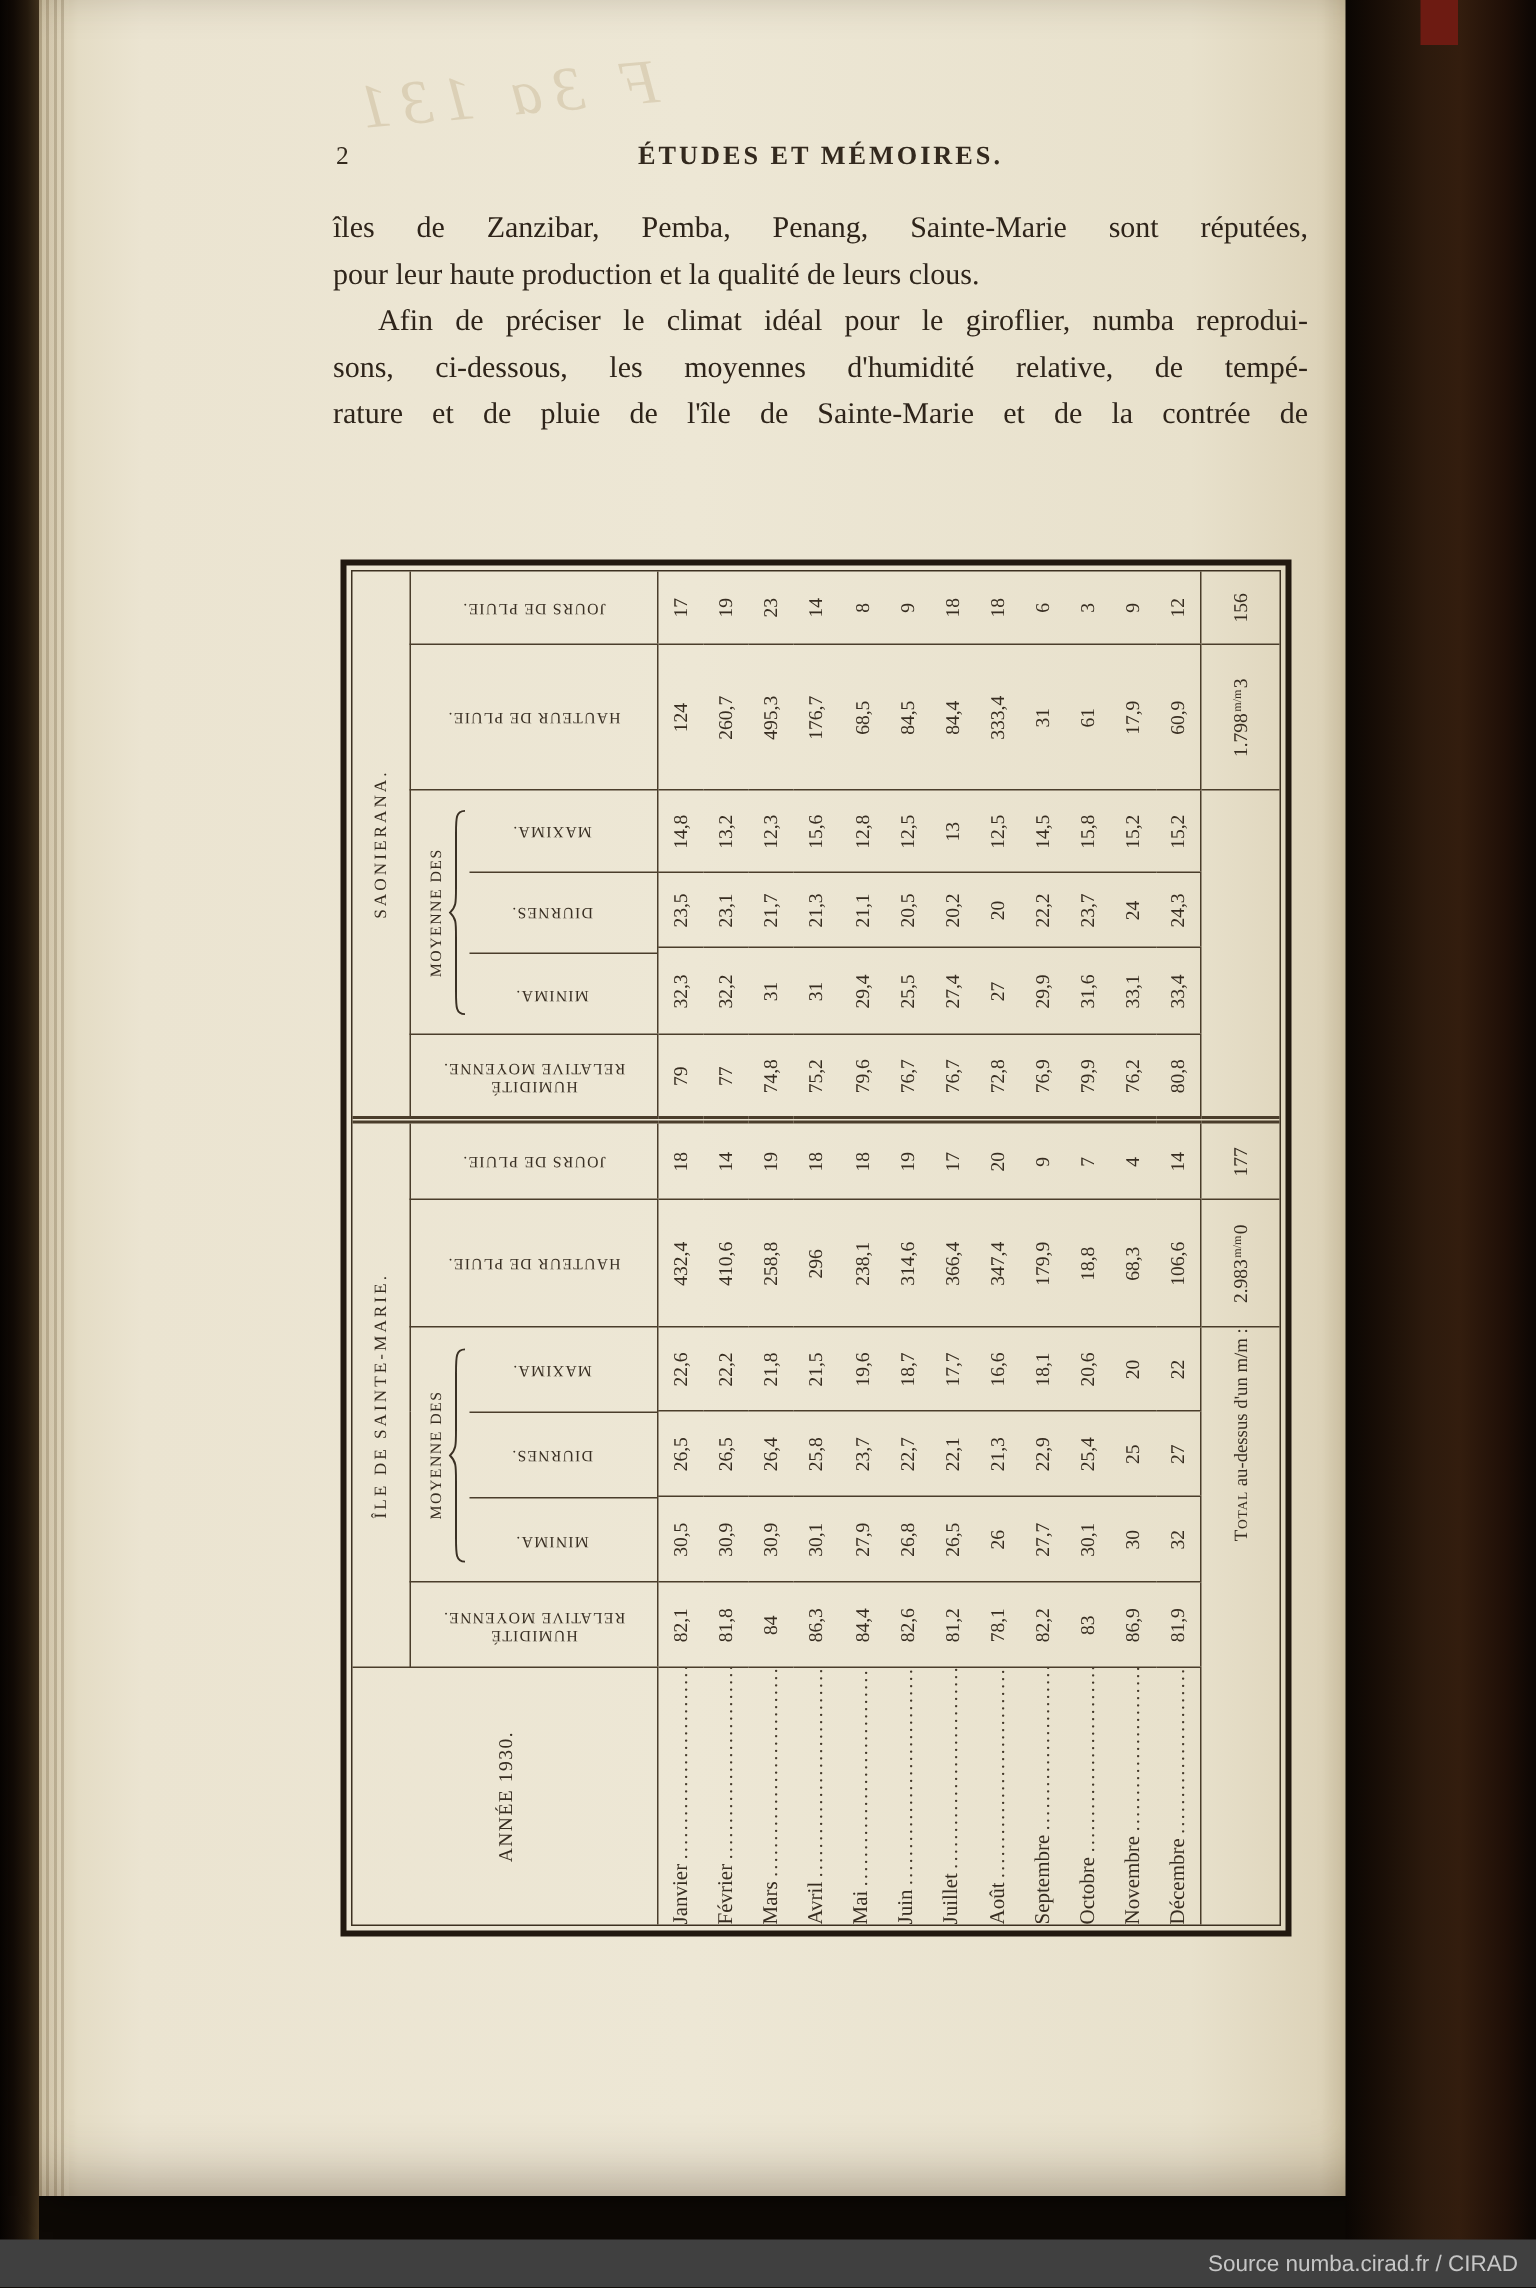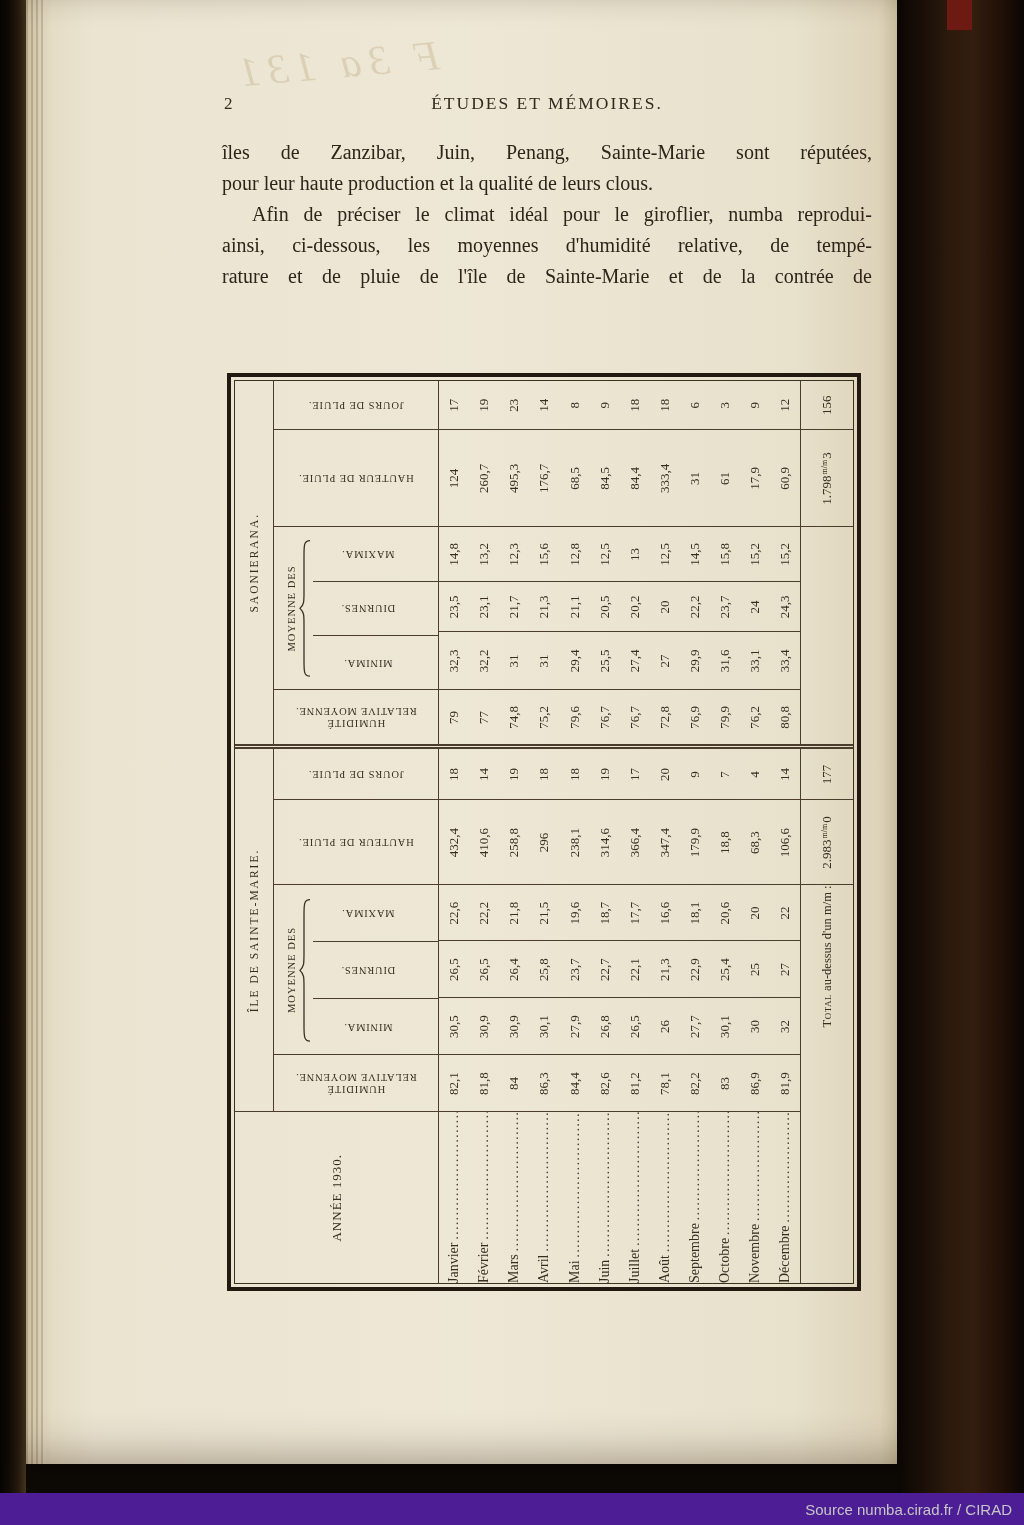--- a/index.html
+++ b/index.html
@@ -10,30 +10,30 @@
   .book-left { position:absolute; left:0; top:0; width:26px; height:1525px;
     background:linear-gradient(90deg,#060301,#120b06 35%,#251a0e 70%,#45351f 100%); }
   .book-right { position:absolute; right:0; top:0; width:127px; height:1495px;
     background:linear-gradient(90deg,#0a0603 0%,#170d06 16%,#2c1a0d 42%,#331d0e 60%,#1f0f07 84%,#0b0603 100%); }
   .spine-red { position:absolute; right:52px; top:0; width:25px; height:30px; background:#6d1b12; }
   .paper { position:absolute; left:26px; top:0; width:872px; height:1464px;
     background:linear-gradient(90deg,#cfc2a4 0px,#e4dcc5 26px,#ebe4d1 68px,#ede7d5 50%,#e8e1cc 88%,#ddd3b9 98%,#cdc1a2 100%);
     box-shadow:inset 0 -34px 42px -26px rgba(60,40,20,.38), inset 0 22px 28px -24px rgba(60,40,20,.22), 9px 0 20px rgba(0,0,0,.65); }
   .paper::before { content:""; position:absolute; left:0; top:0; bottom:0; width:20px;
     background:repeating-linear-gradient(90deg,rgba(90,70,40,.22) 0 2px,rgba(240,233,215,.08) 2px 5px); }
-  .source-bar { position:absolute; left:0; bottom:0; width:100%; height:32px; background:#4c1d95;
+  .source-bar { position:absolute; left:0; bottom:0; width:100%; height:32px; background:#404040;
     display:flex; align-items:center; justify-content:flex-end; padding-right:12px; box-sizing:border-box;
     font-family:"Liberation Sans","DejaVu Sans",sans-serif; font-size:15px; color:#c6c6c6; }
 
   
   .ghost { position:absolute; left:206px; top:40px; font-size:42px; font-style:italic; letter-spacing:7px;
     color:#8c6a2d; opacity:.17; transform:scaleX(-1) rotate(5deg); }
   .pagenum { position:absolute; left:198px; top:94px; font-size:17px; color:#342a1e; }
   .runhead { position:absolute; left:196px; top:93px; width:650px; text-align:center;
-    font-size:17.5px; letter-spacing:2px; color:#33291e; }
+    font-size:17.5px; letter-spacing:2px; color:#33291e;font-weight:bold; }
   .bodytext { position:absolute; left:196px; top:141px; width:650px; color:#2e241a; }
   .line { height:31px; font-size:20px; white-space:nowrap; }
   .line.j { white-space:normal; text-align:justify; text-align-last:justify; }
   .line.ind { text-indent:30px; }
 
   
   .table-wrap { position:absolute; left:201px; top:373px; width:634px; height:918px; }
   .table-rot { position:absolute; left:50%; top:50%; width:918px; height:634px;
     transform:translate(-50%,-50%) rotate(-90deg); }
   .frame { position:absolute; inset:0; border:4px solid #221910; padding:3px; box-sizing:border-box; }
@@ -81,24 +81,24 @@
 
 <div class="screen">
   <div class="book-left"></div>
 
   <div class="paper">
     <div class="ghost">F 3a 131</div>
     <div class="pagenum">2</div>
     <div class="runhead">ÉTUDES ET MÉMOIRES.</div>
 
     <div class="bodytext">
-      <div class="line j">îles de Zanzibar, Juin, Penang, Sainte-Marie sont réputées,</div>
+      <div class="line j">îles de Zanzibar, Pemba, Penang, Sainte-Marie sont réputées,</div>
       <div class="line">pour leur haute production et la qualité de leurs clous.</div>
       <div class="line j ind">Afin de préciser le climat idéal pour le giroflier, numba reprodui-</div>
-      <div class="line j">ainsi, ci-dessous, les moyennes d'humidité relative, de tempé-</div>
+      <div class="line j">sons, ci-dessous, les moyennes d'humidité relative, de tempé-</div>
       <div class="line j">rature et de pluie de l'île de Sainte-Marie et de la contrée de</div>
     </div>
 
     <div class="table-wrap">
       <div class="table-rot">
         <div class="frame">
           <div class="frame-inner">
             <table class="climate">
               <colgroup>
                 <col style="width:171px">

